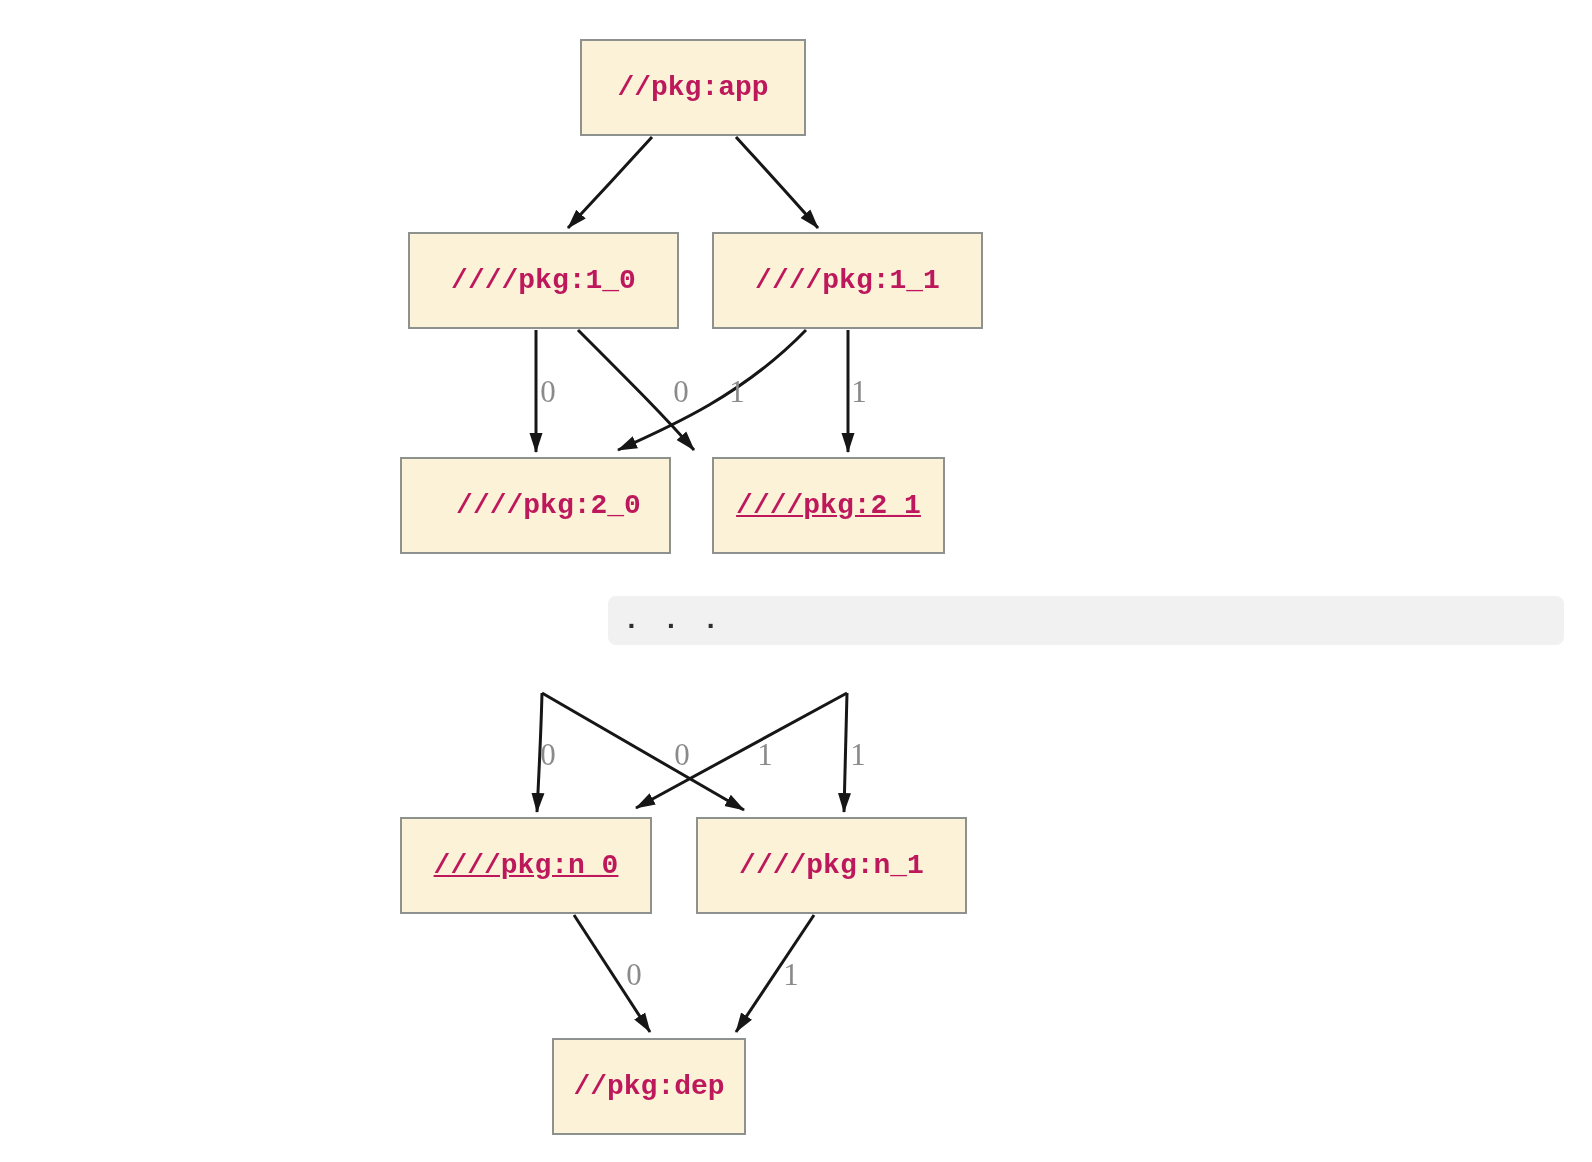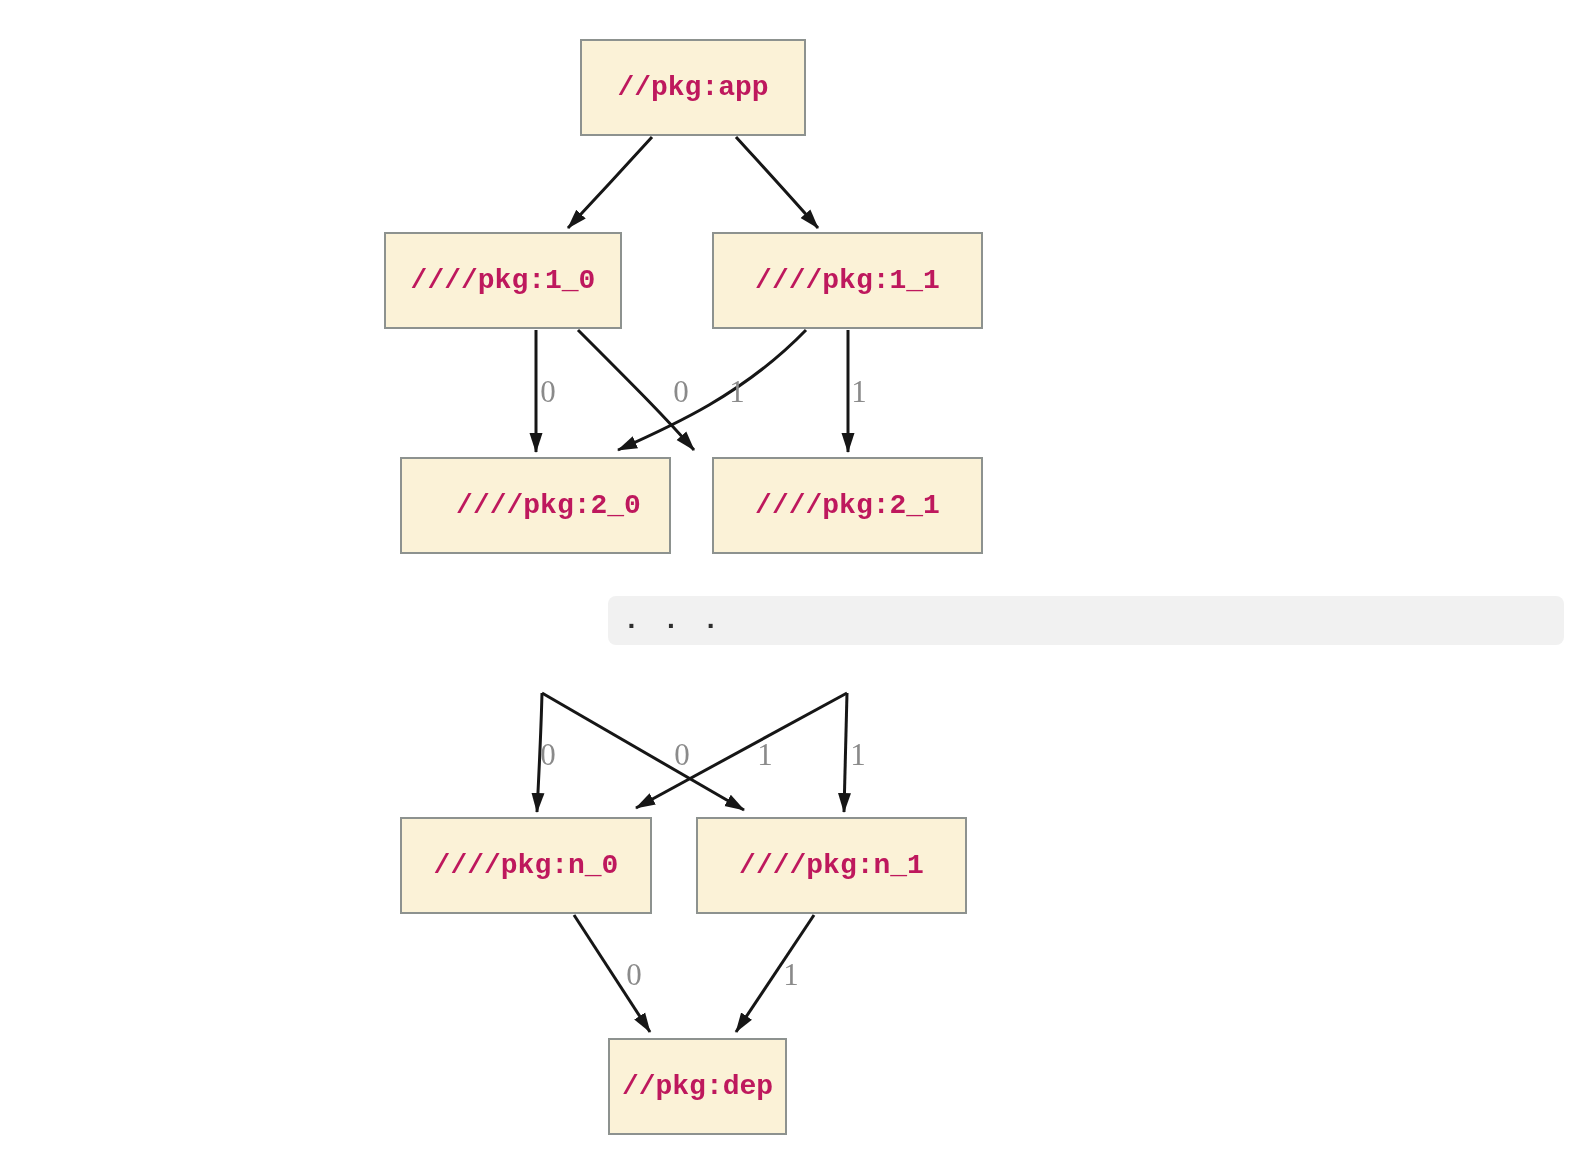--- a/index.html
+++ b/index.html
@@ -35,27 +35,27 @@
     display: flex;
     align-items: center;
     justify-content: center;
     font-family: "Liberation Mono", monospace;
     font-weight: bold;
     font-size: 28px;
     color: #be185d;
     white-space: nowrap;
   }
   .node-app  { left: 580px; top:   39px; width: 226px; height: 97px; }
-  .node-1_0  { left: 384px; top:  232px; width: 238px; height: 97px; }
+  .node-1_0  { left: 408px; top:  232px; width: 271px; height: 97px; }
   .node-1_1  { left: 712px; top:  232px; width: 271px; height: 97px; }
   .node-2_0  { left: 400px; top:  457px; width: 271px; height: 97px; padding-left: 26px; }
-  .node-2_1  { left: 712px; top:  457px; width: 271px; height: 97px; }
-  .node-n_0  { left: 400px; top:  817px; width: 252px; height: 97px; }
+  .node-2_1  { left: 712px; top:  457px; width: 233px; height: 97px; text-decoration: underline; }
+  .node-n_0  { left: 400px; top:  817px; width: 252px; height: 97px; text-decoration: underline; }
   .node-n_1  { left: 696px; top:  817px; width: 271px; height: 97px; }
-  .node-dep  { left: 608px; top: 1038px; width: 179px; height: 97px; }
+  .node-dep  { left: 552px; top: 1038px; width: 194px; height: 97px; }
   .elabel {
     position: absolute;
     transform: translate(-50%, -50%);
     font-family: "Liberation Serif", serif;
     font-size: 31px;
     color: #8A8A8A;
     line-height: 1;
     pointer-events: none;
   }
   .ellipsis-bar {

